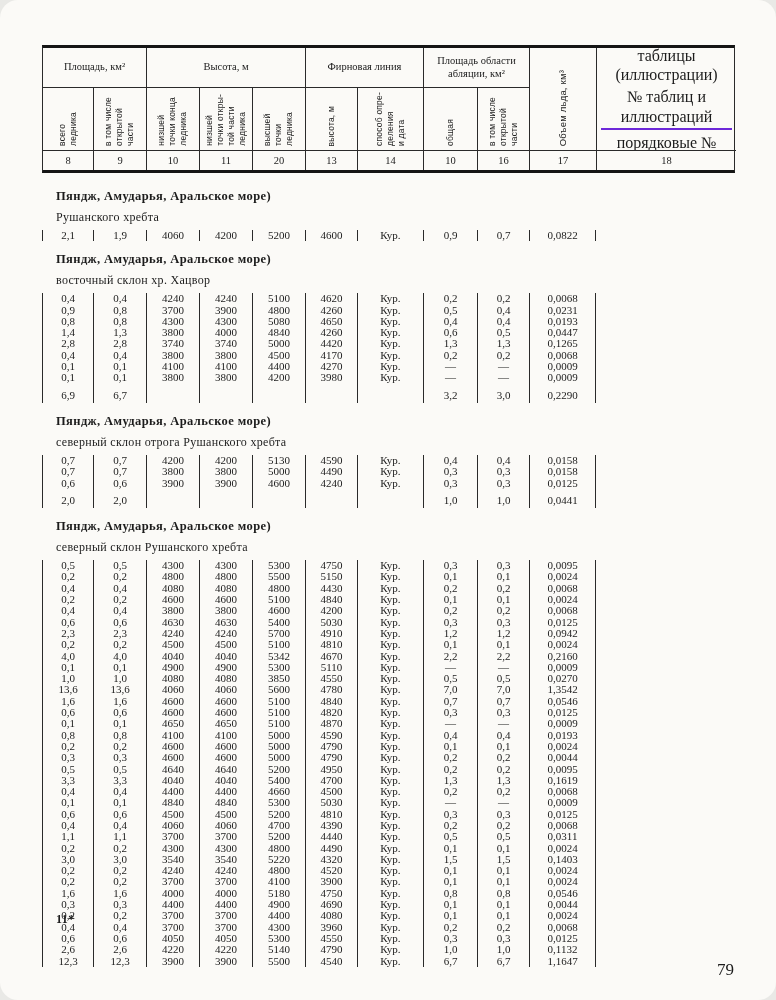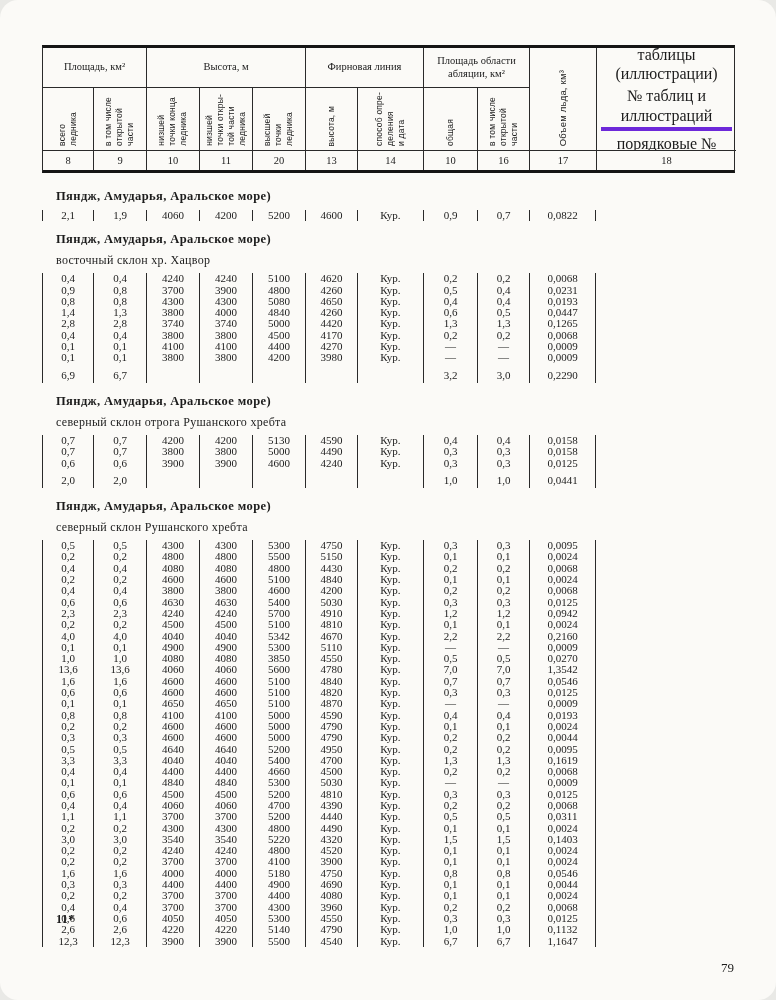--- a/index.html
+++ b/index.html
@@ -73,21 +73,21 @@
   .num.bordered{border-right:1px solid #2a2a2a;}
   .refs{
     box-sizing:border-box;
     display:flex;flex-direction:column;justify-content:center;align-items:center;
     font-size:16px;line-height:1.2;text-align:center;
     padding:2px 4px;gap:3px;
     overflow:hidden;
   }
   .refs .rl{white-space:pre-line;}
   .refs .underlined{
-    border-bottom:4px solid #6d28d9;
+    border-bottom:2px solid #6d28d9;
     padding-bottom:2px;
     align-self:stretch;
   }
 
   
   .section-heading{
     font-weight:bold;font-size:12.5px;letter-spacing:.4px;
     margin:11px 0 6px 14px;
   }
   .section:first-of-type .section-heading{margin-top:16px;}
@@ -111,21 +111,21 @@
   .cell.no-border{border:none;}
   .row.total .cell{padding-top:6px;padding-bottom:2px;}
 
   
   .footer-left{
     position:absolute;left:56px;top:912px;
     font-size:12px;font-weight:bold;letter-spacing:.5px;
   }
   .footer-right{
     position:absolute;right:42px;top:960px;
-    font-size:13px;
+    font-size:17px;
   }
 </style>
 </head>
 <body>
 
 <div class="sheet">
   <div class="content">
 
     <div class="thead">
       <div class="hcell group" style="grid-area:1/1/2/3">Площадь, км²</div>
@@ -193,20 +193,21 @@
         <div class="hcell num bordered" style="grid-area: 3 / 7 / 4 / 8;">14</div>
         <div class="hcell num bordered" style="grid-area: 3 / 8 / 4 / 9;">10</div>
         <div class="hcell num bordered" style="grid-area: 3 / 9 / 4 / 10;">16</div>
         <div class="hcell num bordered" style="grid-area: 3 / 10 / 4 / 11;">17</div>
         <div class="hcell num" style="grid-area: 3 / 11 / 4 / 12;">18</div>
       </div>
 
     <div id="sections">
         <div class="section">
           <div class="section-heading">Пяндж, Амударья, Аральское море)</div>
+          <div class="section-subheading">Рушанского хребта</div>
           <div class="rows">
             <div class="row">
               <span class="cell">2,1</span>
               <span class="cell">1,9</span>
               <span class="cell">4060</span>
               <span class="cell">4200</span>
               <span class="cell">5200</span>
               <span class="cell">4600</span>
               <span class="cell">Кур.</span>
               <span class="cell">0,9</span>

